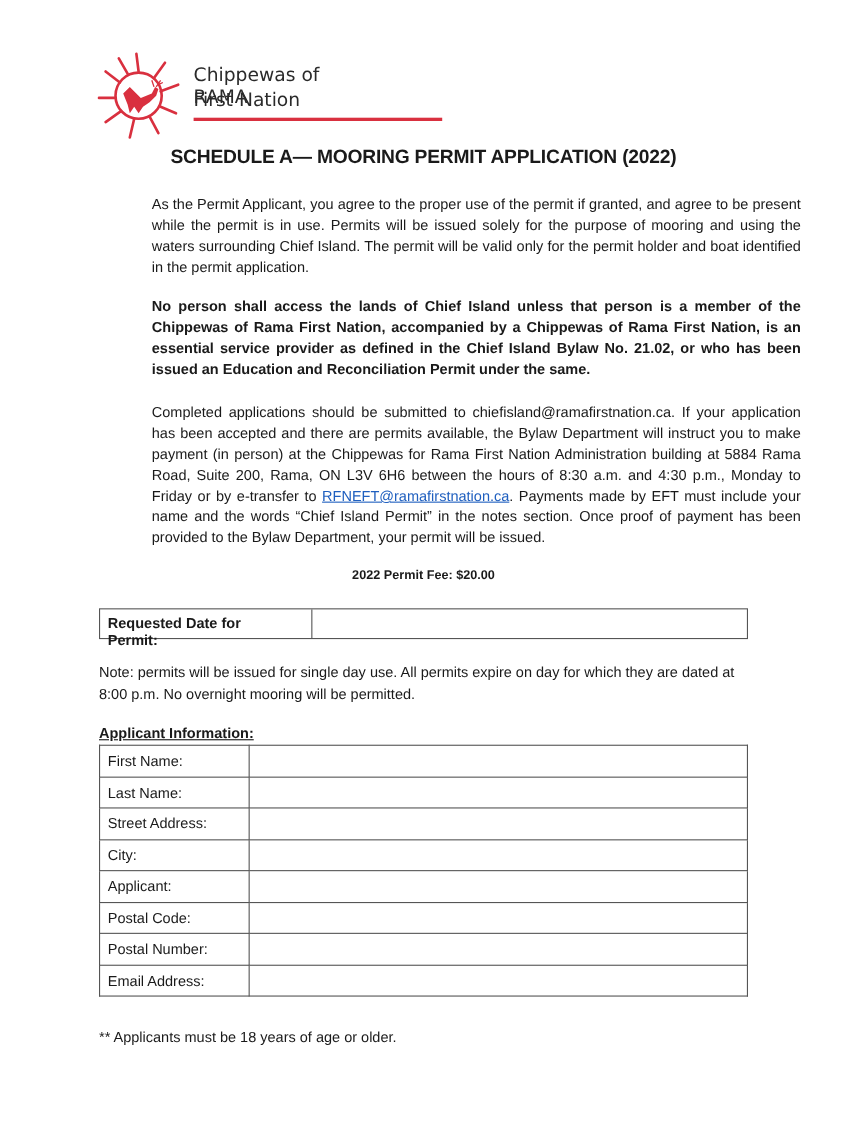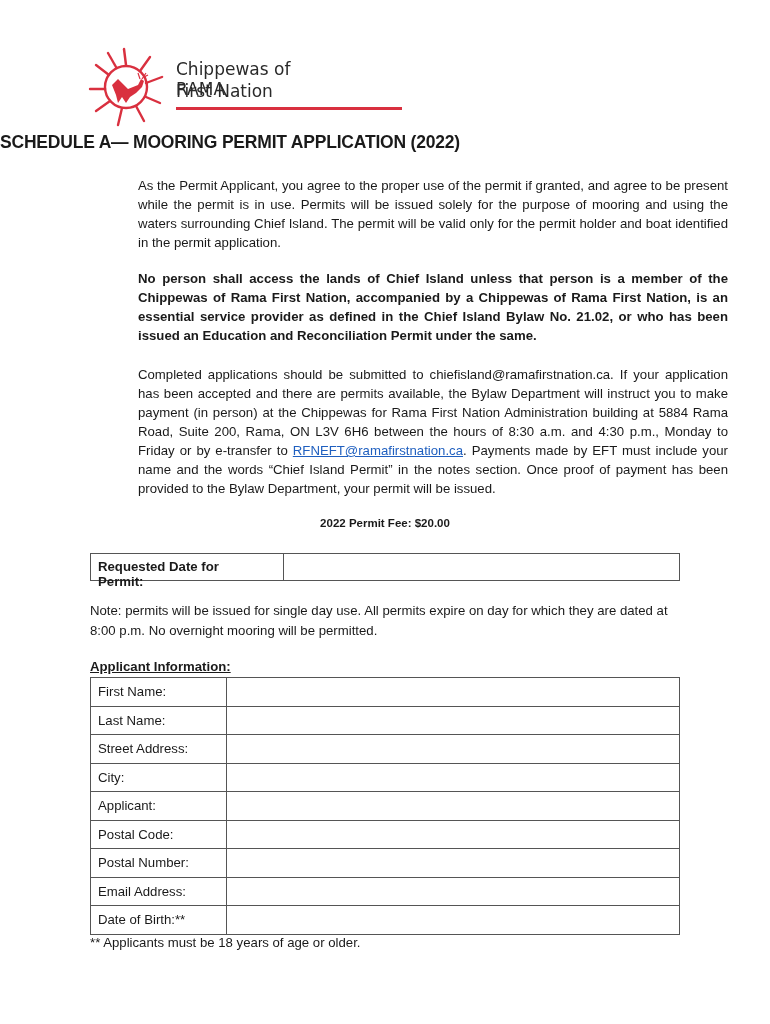--- a/index.html
+++ b/index.html
@@ -6,21 +6,21 @@
   body { width: 770px; height: 1024px; position: relative; overflow: hidden;
          font-family: "Liberation Sans", sans-serif; color: #1a1a1a; }
   .page { position: absolute; left: 0; top: 0; width: 770px; height: 1024px; }
 
   .logo { position: absolute; left: 88px; top: 45px; width: 240px; height: 80px; }
   .logo-emblem { position: absolute; left: 0; top: 0; width: 80px; height: 82px; }
   .logo-line1 { position: absolute; left: 88px; top: 14px; font-size: 17px; color: #2a2a2a; letter-spacing: 0px; font-family: "DejaVu Sans", sans-serif; font-weight: normal; }
   .logo-line2 { position: absolute; left: 88px; top: 36px; font-size: 17px; color: #2a2a2a; font-family: "DejaVu Sans", sans-serif; }
   .logo-rule { position: absolute; left: 88px; top: 62px; width: 226px; height: 3px; background: #d9303f; }
 
-  .title { position: absolute; left: 0; width: 770px; top: 132px; text-align: left;
+  .title { position: absolute; left: 0; width: 770px; top: 132px; text-align: center;
            font-size: 17.5px; font-weight: bold; color: #1a1a1a; letter-spacing: -0.2px; }
 
   .para { position: absolute; left: 90px; width: 590px; font-size: 13.2px; line-height: 19px; color: #1a1a1a; }
   .para.justify { text-align: justify; text-align-last: left; margin-left: 48px; }
   .p1 { top: 176px; }
   .p2 { top: 269px; font-weight: bold; }
   .p3 { top: 365px; }
   .link { color: #1f5fbf; text-decoration: underline; }
 
   .fee { position: absolute; left: 0; width: 770px; top: 517px; text-align: center; font-size: 11.5px; font-weight: bold; }
@@ -119,22 +119,18 @@
         <td class="val"></td>
       </tr>
       <tr>
         <td class="lbl">Postal Number:</td>
         <td class="val"></td>
       </tr>
       <tr>
         <td class="lbl">Email Address:</td>
         <td class="val"></td>
       </tr>
-      <tr>
-        <td class="lbl">Date of Birth:**</td>
-        <td class="val"></td>
-      </tr>
     </tbody>
   </table>
 
   <div class="footnote">** Applicants must be 18 years of age or older.</div>
 
 </div>
 
 </body></html>

